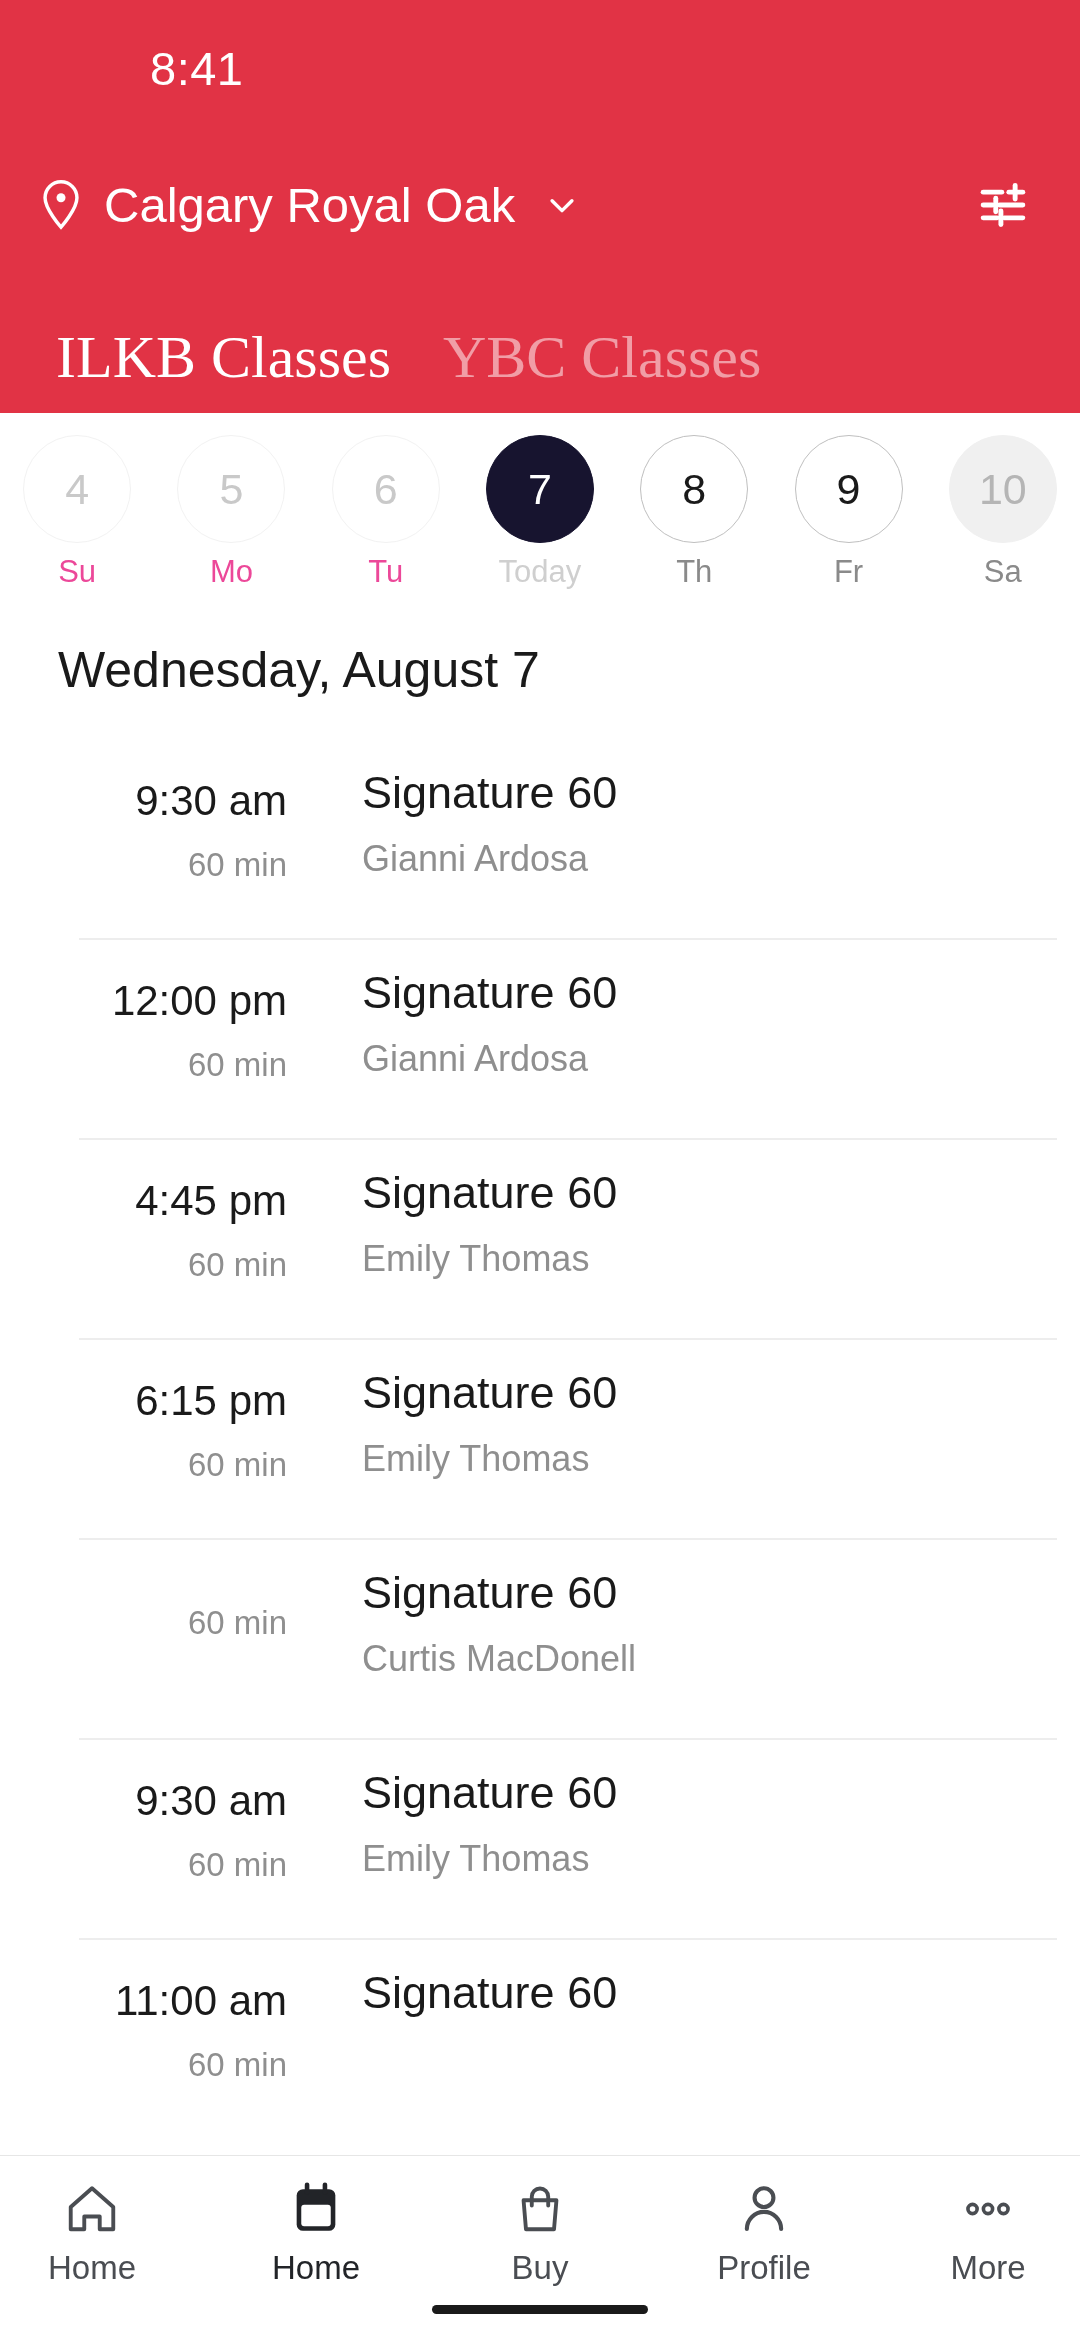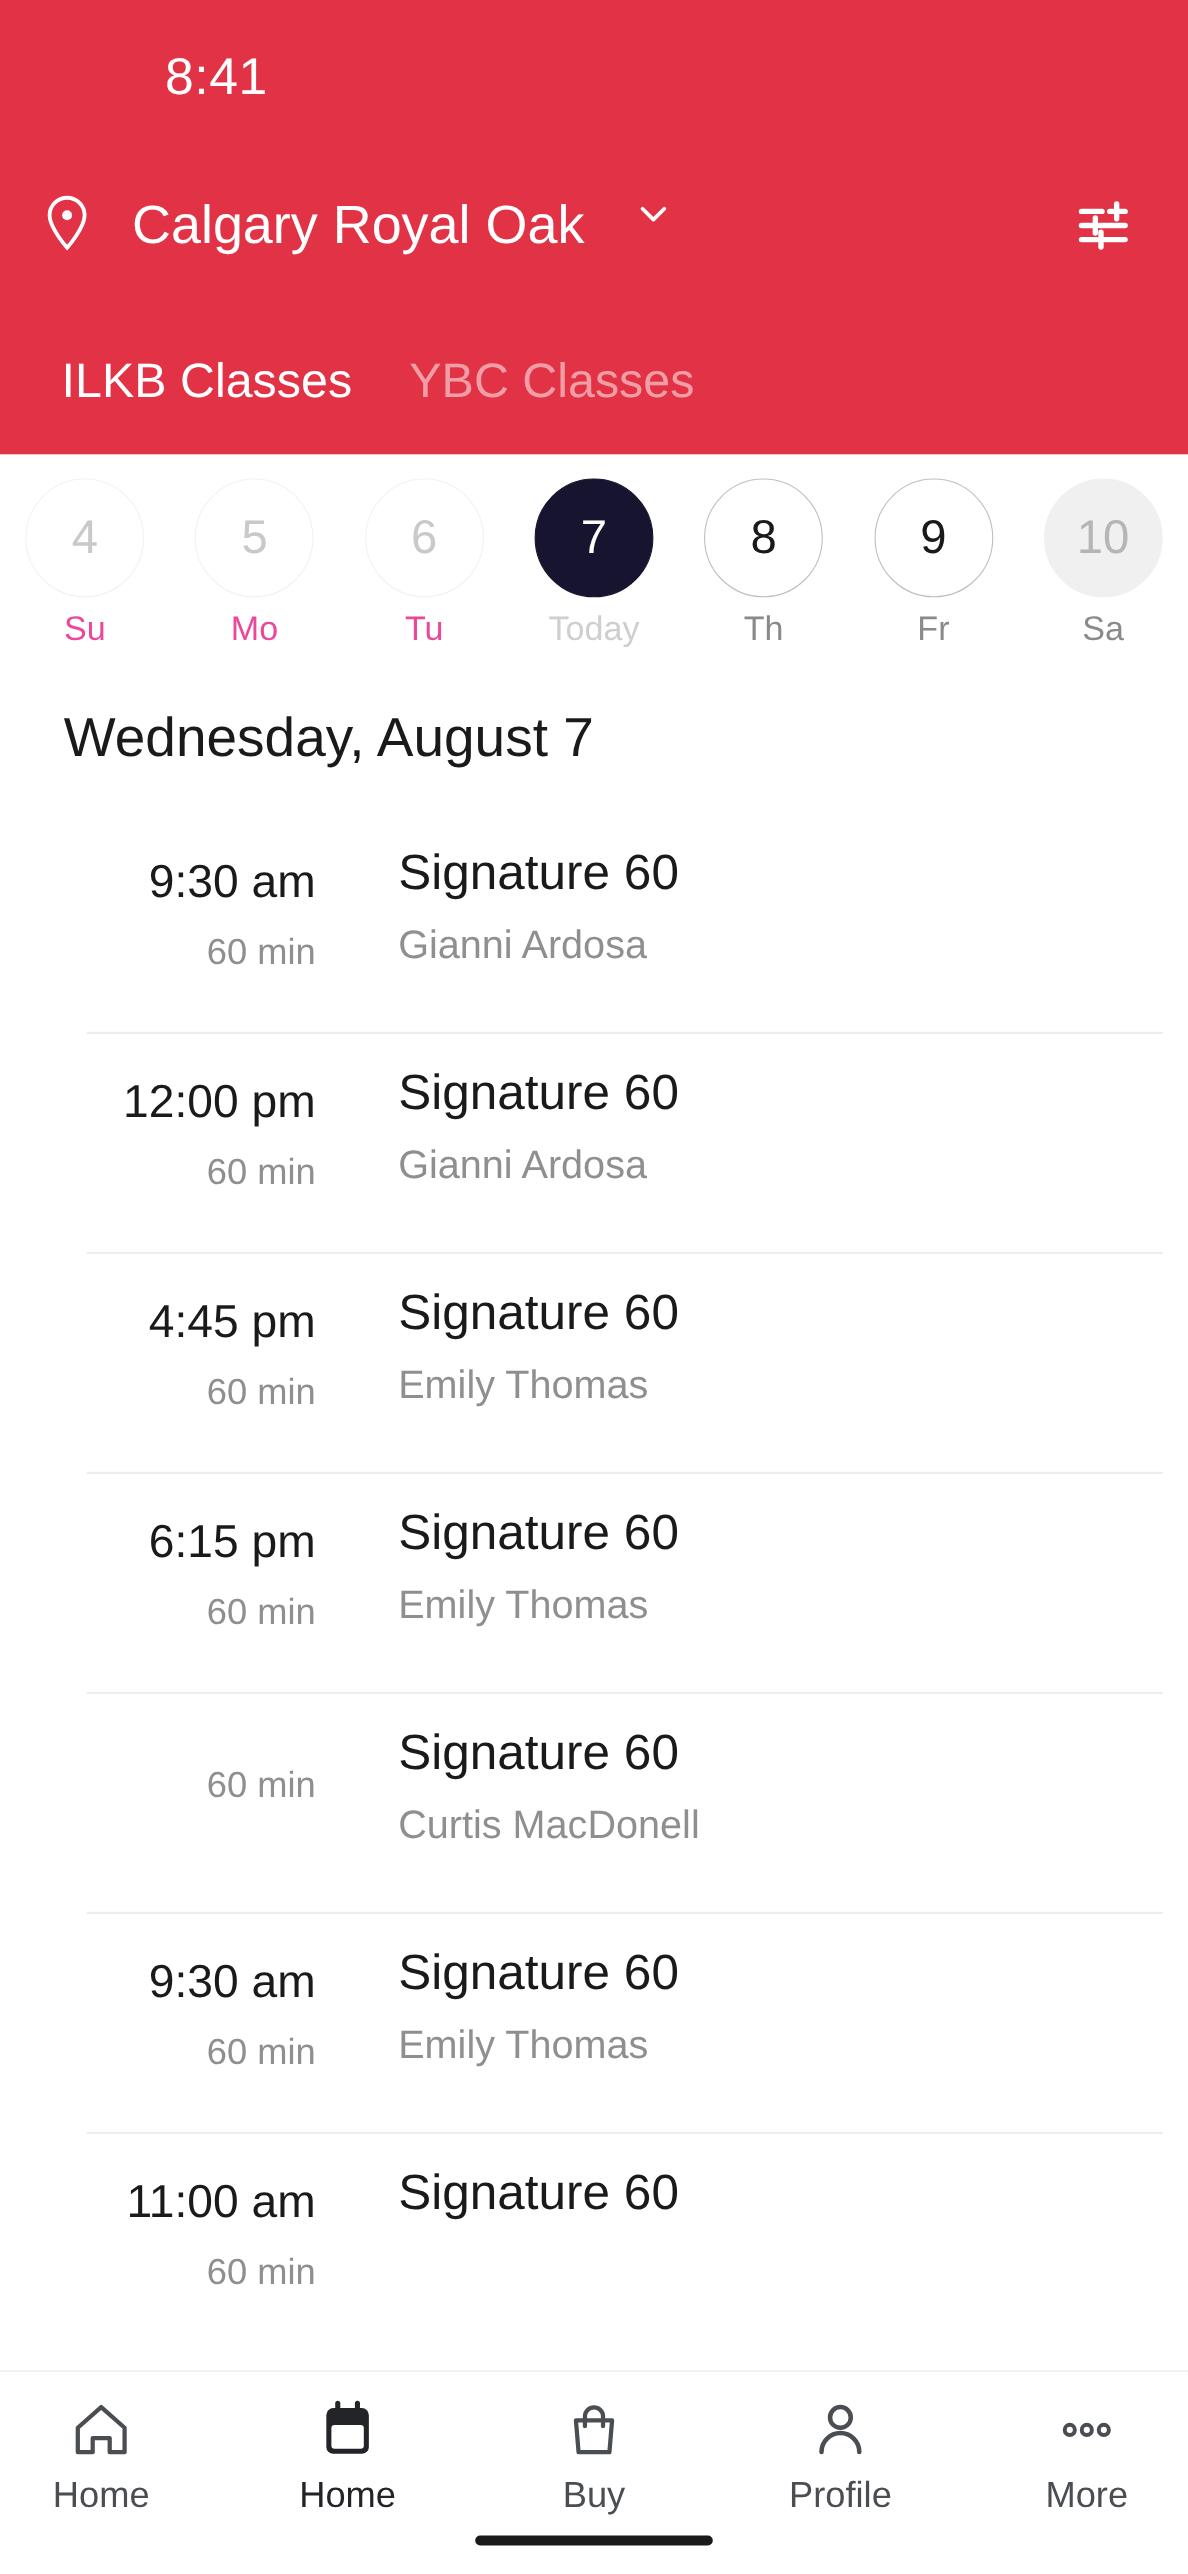--- a/index.html
+++ b/index.html
@@ -38,23 +38,22 @@
     line-height:48px;
   }
 
   .loc-row {
     position:absolute;
     top:160px; left:0; width:1080px;
     height:90px;
     display:flex; align-items:center;
   }
   .loc-left {
-    display:flex; 
+    display:flex; align-items:center;
     margin-left:40px;
-    gap:16px;
   }
   .pin-icon {
     width:42px; height:52px;
     display:block;
     flex:0 0 42px;
   }
   .loc-name {
     font-size:49px;
     color:#ffffff;
     margin-left:22px;
@@ -78,27 +77,27 @@
 
   .tabs {
     position:absolute;
     left:0; bottom:0;
     width:1080px; height:110px;
     display:flex; align-items:flex-start;
     padding-left:30px;
     padding-top:18px;
   }
   .tab {
-    font-size:44px;
+    font-size:60px;
     padding:0 26px;
     line-height:1.2;
     white-space:nowrap;
     background:transparent;
     border:none;
-    font-family:Liberation Sans, sans-serif;
+    font-family:Liberation Serif, serif;
   }
   .tab.active { color:#ffffff; }
   .tab.inactive { color:rgba(255,255,255,0.52); }
 
   
   .datestrip {
     flex:0 0 200px;
     height:200px;
     width:1080px;
     display:flex;

